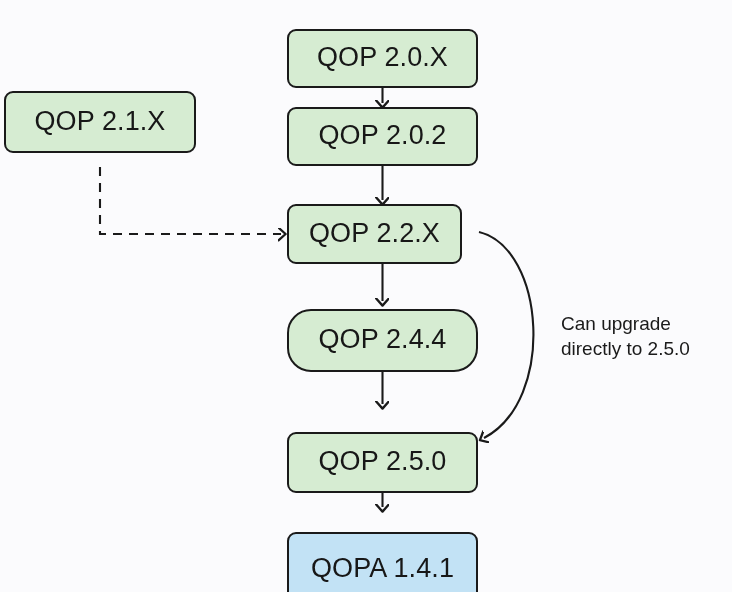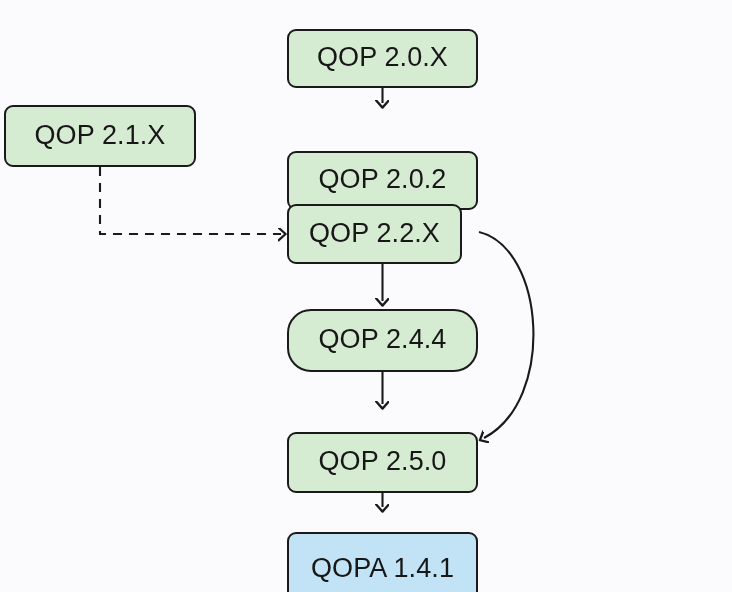--- a/index.html
+++ b/index.html
@@ -84,38 +84,40 @@
 
     <line x1="382.5" y1="469" x2="382.5" y2="507" stroke="#1a1a1a" stroke-width="2.1" marker-end="url(#arrow-down)"></line>
 
     <path d="M479,232 C545,248 556,400 484,438" fill="none" stroke="#1a1a1a" stroke-width="2.1" marker-end="url(#arrow-head)"></path>
   </svg>
 
   <div class="node node-green" style="left:287px; top:13px; width:191px; height:59px;margin-top:16px;">
     <span class="node-label">QOP 2.0.X</span>
   </div>
 
-  <div class="node node-green" style="left:4px; top:105px; width:192px; height:62px;">
+  <div class="node node-green" style="left:4px; top:91px; width:192px; height:62px;">
     <span class="node-label">QOP 2.1.X</span>
   </div>
 
-  <div class="node node-green" style="left:287px; top:107px; width:191px; height:59px;margin-top:44px;">
+  <div class="node node-green" style="left:287px; top:107px; width:191px; height:59px;">
     <span class="node-label">QOP 2.0.2</span>
   </div>
 
   <div class="node node-green" style="left:287px; top:204px; width:175px; height:60px;">
     <span class="node-label">QOP 2.2.X</span>
   </div>
 
   <div class="node node-green" style="left:287px; top:309px; width:191px; height:63px;border-radius:24px;">
     <span class="node-label">QOP 2.4.4</span>
   </div>
 
   <div class="node node-green" style="left:287px; top:432px; width:191px; height:61px;">
     <span class="node-label">QOP 2.5.0</span>
   </div>
 
   <div class="node node-blue" style="left:287px; top:532px; width:191px; height:75px;align-items:center;">
     <span class="node-label">QOPA 1.4.1</span>
   </div>
 
+  <div class="edge-label" style="left:561px; top:311px;">Can upgrade
+directly to 2.5.0</div>
 
 </div>
 
 </body></html>

